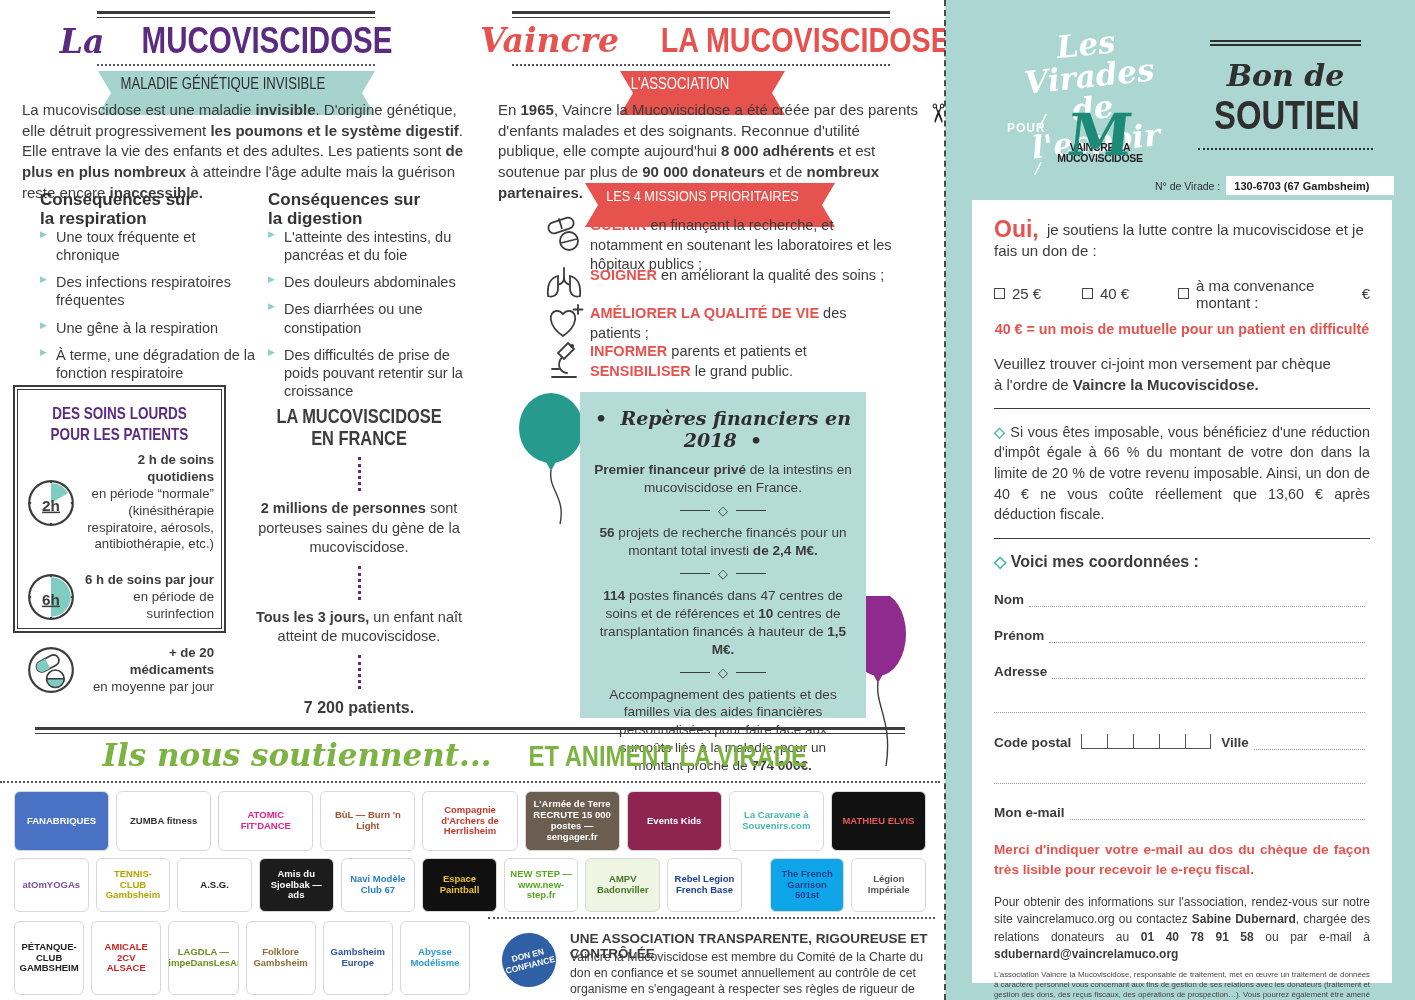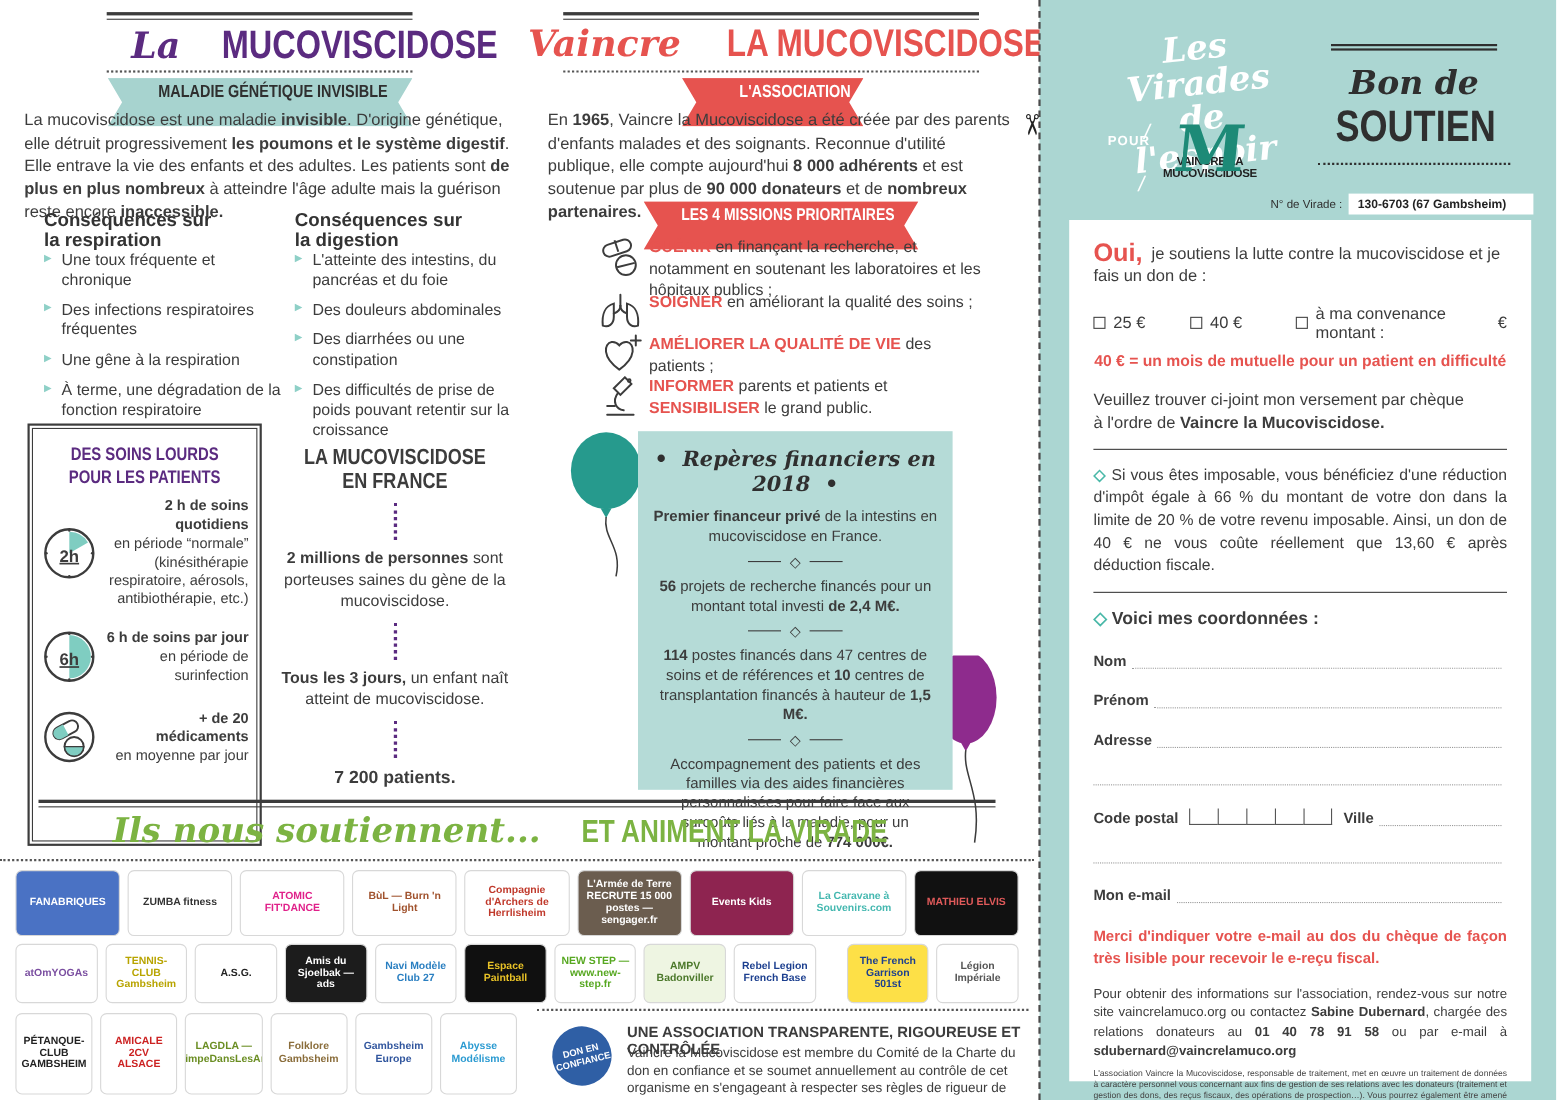--- a/index.html
+++ b/index.html
@@ -9,24 +9,24 @@
   .abs{position:absolute}
   .b{font-weight:700}
   .r{color:#e6534f;font-weight:700}
   .dia{color:#49b8a8;font-weight:700}
   .oui{color:#e6534f;font-weight:800;font-size:23px;line-height:1;vertical-align:-2px;margin-right:4px}
   .purple{color:#5b2b80}
   .redc{color:#e6534f}
   .greenc{color:#7cb342}
   .dline{position:absolute;border-top:3px solid #3c3c3c;border-bottom:1.5px solid #3c3c3c;height:7px}
   .dotline{position:absolute;border-top:2px dotted #555;height:0}
-  .title{position:absolute;width:100%;text-align:right;white-space:nowrap}
+  .title{position:absolute;width:100%;text-align:center;white-space:nowrap}
   .script{font-family:"DejaVu Serif",serif;font-style:italic;font-weight:700}
   .cx{display:inline-block;transform:scaleX(.82);transform-origin:center}
-  .ribbon{position:absolute;height:44px;line-height:26px;text-align:right;font-weight:700;font-size:16px;clip-path:polygon(0 0,100% 0,calc(100% - 13px) 50%,100% 100%,0 100%,13px 50%)}
+  .ribbon{position:absolute;height:44px;line-height:26px;text-align:left;font-weight:400;font-size:16px;clip-path:polygon(0 0,100% 0,calc(100% - 13px) 50%,100% 100%,0 100%,13px 50%)}
   .tealbg{background:#a7d3cf;color:#2f2f2f}
   .redbg{background:#e6534f;color:#fff}
   .body{position:absolute;font-size:15px;line-height:1.38;white-space:pre-line}
   .colhead{position:absolute;font-size:17px;line-height:1.12;font-weight:700;color:#333}
   .clist{position:absolute;display:flex;flex-direction:column;gap:9px}
   .citem{position:relative;padding-left:16px;font-size:14.5px;line-height:1.25}
   .citem::before{content:"▶";position:absolute;left:0;top:1px;font-size:9px;color:#8ed0c7}
   .dbox{position:absolute;border:2px solid #3c3c3c;background:#fff}
   .dbox::after{content:"";position:absolute;inset:2px;border:1px solid #3c3c3c;pointer-events:none}
   .boxtitle{margin:16px 8px 4px;text-align:center;font-size:16.5px;line-height:1.25;font-weight:700}
@@ -113,21 +113,21 @@
         <div class="citem"><span>À terme, une dégradation de la fonction respiratoire</span></div>
       </div>
     <div class="clist" style="left:268px;top:228px;width:200px">
 
     <div class="citem"><span>L'atteinte des intestins, du pancréas et du foie</span></div>
         <div class="citem"><span>Des douleurs abdominales</span></div>
         <div class="citem"><span>Des diarrhées ou une constipation</span></div>
         <div class="citem"><span>Des difficultés de prise de poids pouvant retentir sur la croissance</span></div>
       </div>
 
-    <div class="dbox" style="left:25px;top:385px;width:213px;height:384px">
+    <div class="dbox" style="left:13px;top:385px;width:213px;height:248px">
       <h3 class="boxtitle purple"><span class="cx">DES SOINS LOURDS POUR LES PATIENTS</span></h3>
       <div class="crow" style="top:65px">
         <svg class="clock" width="48" height="48" viewBox="0 0 44 44">
           <circle cx="22" cy="22" r="20" fill="#fff" stroke="#3c3c3c" stroke-width="2"></circle>
           <path d="M22 22 L22 4 A18 18 0 0 1 37.6 13 Z" fill="#7fcdc1"></path>
           <circle cx="22" cy="3" r="1" fill="#3c3c3c"></circle>
             <circle cx="22" cy="41" r="1" fill="#3c3c3c"></circle>
             <circle cx="3" cy="22" r="1" fill="#3c3c3c"></circle>
             <circle cx="41" cy="22" r="1" fill="#3c3c3c"></circle>
           <text x="22" y="29" text-anchor="middle" font-size="14" font-weight="bold" fill="#3c3c3c" text-decoration="underline">2h</text>
@@ -301,35 +301,35 @@
         <div class="chip" style="background: rgb(255, 255, 255); color: rgb(184, 164, 0);">
           <span>TENNIS-CLUB Gambsheim</span>
         </div>
         <div class="chip" style="background: rgb(255, 255, 255); color: rgb(34, 34, 34);">
           <span>A.S.G.</span>
         </div>
         <div class="chip" style="background: rgb(28, 28, 28); color: rgb(255, 255, 255);">
           <span>Amis du Sjoelbak — ads</span>
         </div>
         <div class="chip" style="background: rgb(255, 255, 255); color: rgb(42, 127, 193);">
-          <span>Navi Modèle Club 27</span>
+          <span>Navi Modèle Club 67</span>
         </div>
         <div class="chip" style="background: rgb(16, 16, 16); color: rgb(232, 194, 39);">
           <span>Espace Paintball</span>
         </div>
         <div class="chip" style="background: rgb(255, 255, 255); color: rgb(87, 168, 33);">
           <span>NEW STEP — www.new-step.fr</span>
         </div>
         <div class="chip" style="background: rgb(238, 245, 226); color: rgb(74, 119, 41);">
           <span>AMPV Badonviller</span>
         </div>
         <div class="chip" style="background: rgb(255, 255, 255); color: rgb(28, 63, 143);">
           <span>Rebel Legion French Base</span>
         </div>
-        <div class="chip" style="background: #fde047; color: rgb(28, 63, 143); margin-left: 21px;">
+        <div class="chip" style="background: #0ea5e9; color: rgb(28, 63, 143); margin-left: 21px;">
           <span>The French Garrison 501st</span>
         </div>
         <div class="chip" style="background: rgb(255, 255, 255); color: rgb(85, 85, 85);">
           <span>Légion Impériale</span>
         </div>
       </div>
     <div class="lrow" style="left:14px;top:206px;width:456px;height:74px">
 
     <div class="chip" style="background: rgb(255, 255, 255); color: rgb(34, 34, 34);">
           <span>PÉTANQUE-CLUB GAMBSHEIM</span>

